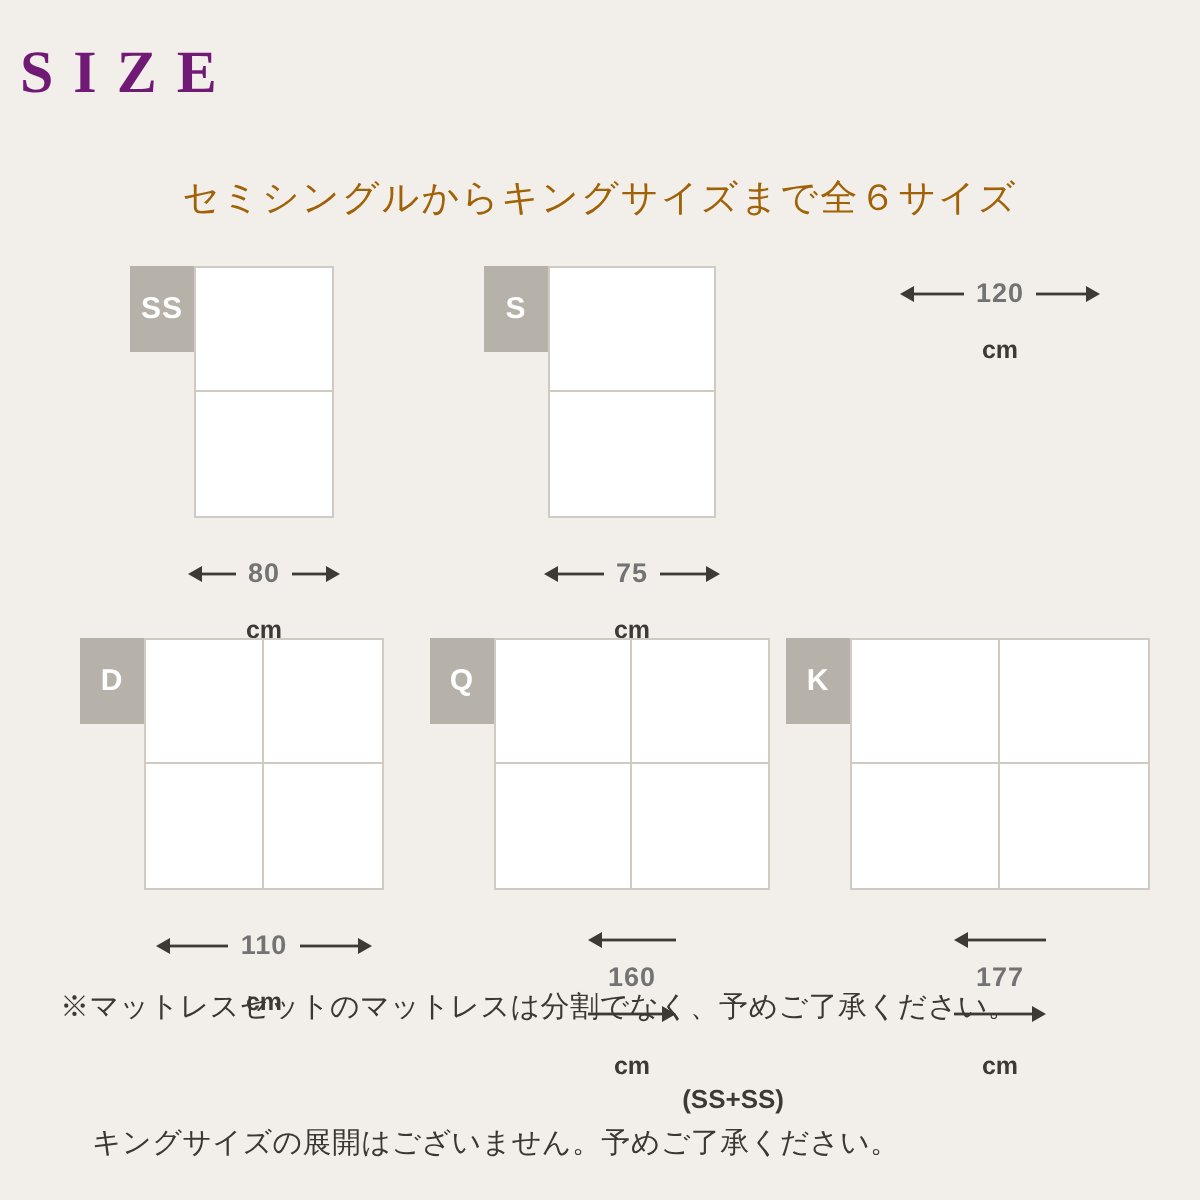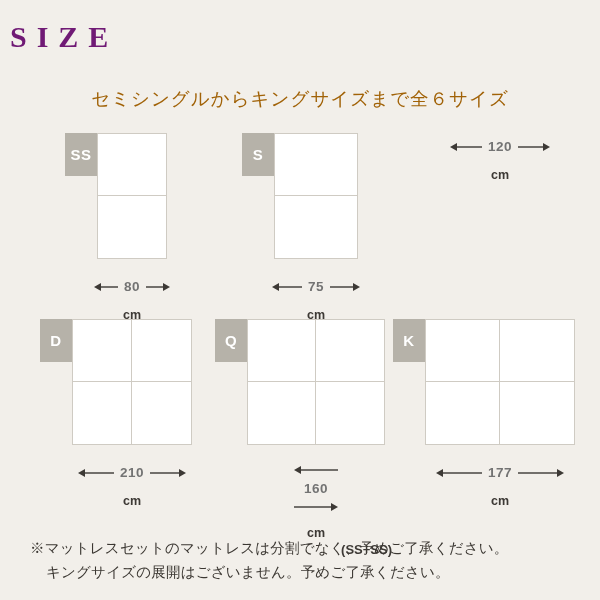--- a/index.html
+++ b/index.html
@@ -139,20 +139,21 @@
     box-sizing: border-box;
   }
   .note {
     font-size: 14.5px;
     line-height: 1.62;
     color: #3b3732;
     letter-spacing: 0.2px;
   }
   .note-indent {
     padding-left: 16px;
+    margin-top: 44px;
   }
 </style>
 </head>
 <body>
 
 <div class="page">
 
   <div class="title">SIZE</div>
   <div class="subtitle">セミシングルからキングサイズまで全６サイズ</div>
 
@@ -252,21 +253,21 @@
         </div>
       </div>
       <div class="dim">
         <div class="dim-row" style="padding-left:32px;">
           <div class="arrow-line">
             <svg width="36" height="10" viewBox="0 0 36 10">
                 <polygon points="0,5 7,1 7,9" fill="#3d3935"></polygon>
                 <rect x="6" y="4.3" width="30" height="1.4" fill="#3d3935"></rect>
               </svg>
           </div>
-          <div class="dim-value">210</div>
+          <div class="dim-value">110</div>
           <div class="arrow-line">
             <svg width="36" height="10" viewBox="0 0 36 10">
                 <rect x="0" y="4.3" width="30" height="1.4" fill="#3d3935"></rect>
                 <polygon points="36,5 29,1 29,9" fill="#3d3935"></polygon>
               </svg>
           </div>
         </div>
         <div class="dim-unit" style="padding-left:32px;">cm</div>
       </div>
     </div>
@@ -310,21 +311,21 @@
           <div class="badge">K</div>
           <div class="mattress m-2" style="width:150px;height:126px;">
             <div class="panel"></div>
             <div class="panel"></div>
             <div class="panel"></div>
             <div class="panel"></div>
           </div>
         </div>
       </div>
       <div class="dim">
-        <div class="dim-row" style="padding-left:32px;">
+        <div class="dim-row" style="padding-left:32px;flex-direction:column;">
           <div class="arrow-line">
             <svg width="46" height="10" viewBox="0 0 46 10">
                 <polygon points="0,5 7,1 7,9" fill="#3d3935"></polygon>
                 <rect x="6" y="4.3" width="40" height="1.4" fill="#3d3935"></rect>
               </svg>
           </div>
           <div class="dim-value">177</div>
           <div class="arrow-line">
             <svg width="46" height="10" viewBox="0 0 46 10">
                 <rect x="0" y="4.3" width="40" height="1.4" fill="#3d3935"></rect>

